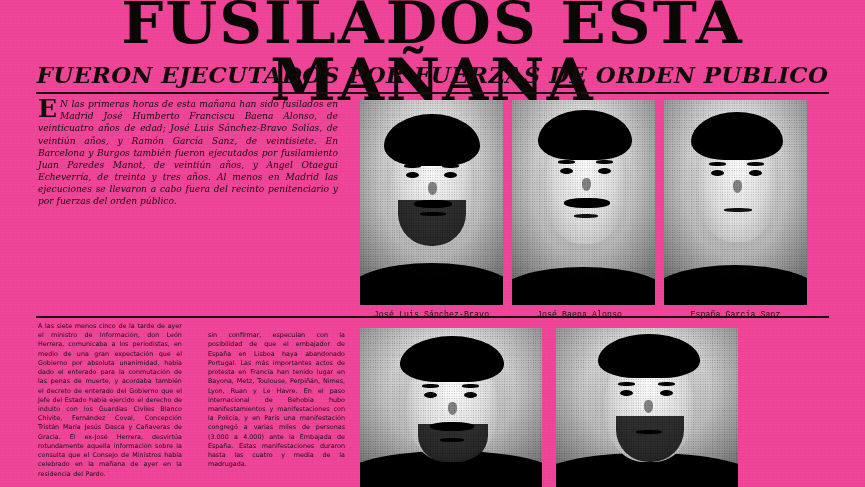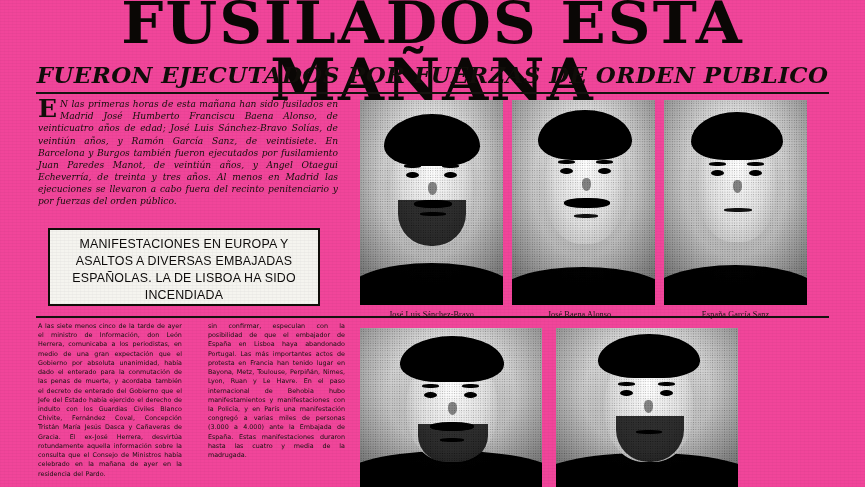--- a/index.html
+++ b/index.html
@@ -124,20 +124,21 @@
     background: #1a1714;
   }
 
   .lower-cols {
     position: absolute;
     left: 38px;
     top: 322px;
     width: 307px;
     display: flex;
     gap: 26px;
+    align-items: center;
   }
   .col {
     width: 148px;
     font-family: "DejaVu Sans", sans-serif;
     font-size: 6.4px;
     line-height: 1.44;
     text-align: justify;
     color: #1a1714;
     word-spacing: 0.5px;
   }
@@ -146,21 +147,21 @@
   
   .photo {
     position: absolute;
     background: #8d8a85;
     overflow: hidden;
     filter: grayscale(1) contrast(1.25);
   }
   .caption {
     position: absolute;
     text-align: center;
-    font-family: Liberation Serif, serif;
+    font-family: Liberation Mono, monospace;
     font-size: 8.2px;
     color: #1b1714;
     letter-spacing: 0.1px;
   }
 
   
   .face {
     position: absolute;
     inset: 0;
     background:
@@ -249,23 +250,20 @@
   <div class="subhead">FUERON EJECUTADOS POR FUERZAS DE ORDEN PUBLICO</div>
 
   <div class="rule-top"></div>
 
   <div class="lead-block">
     <div class="lead-text">
       <span class="dropcap">E</span><span>N las primeras horas de esta mañana han sido fusilados en Madrid José Humberto Franciscu Baena Alonso, de veinticuatro años de edad; José Luis Sánchez-Bravo Solías, de veintiún años, y Ramón García Sanz, de veintisiete. En Barcelona y Burgos también fueron ejecutados por fusilamiento Juan Paredes Manot, de veintiún años, y Angel Otaegui Echeverría, de treinta y tres años. Al menos en Madrid las ejecuciones se llevaron a cabo fuera del recinto penitenciario y por fuerzas del orden público.</span>
     </div>
   </div>
 
-  <div class="box">
-    <div class="box-inner">MANIFESTACIONES EN EUROPA Y ASALTOS A DIVERSAS EMBAJADAS ESPAÑOLAS. LA DE LISBOA HA SIDO INCENDIADA</div>
-  </div>
 
   <div class="rule-mid"></div>
 
   <div class="lower-cols">
     <div class="col">A las siete menos cinco de la tarde de ayer el ministro de Información, don León Herrera, comunicaba a los periodistas, en medio de una gran expectación que el Gobierno por absoluta unanimidad, había dado el enterado para la conmutación de las penas de muerte, y acordaba también el decreto de enterado del Gobierno que el Jefe del Estado había ejercido el derecho de indulto con los Guardias Civiles Blanco Chivite, Fernández Coval, Concepción Tristán María Jesús Dasca y Cañaveras de Gracia. El ex-José Herrera, desvirtúa rotundamente aquella información sobre la consulta que el Consejo de Ministros había celebrado en la mañana de ayer en la residencia del Pardo.</div>
     <div class="col narrow">sin confirmar, especulan con la posibilidad de que el embajador de España en Lisboa haya abandonado Portugal. Las más importantes actos de protesta en Francia han tenido lugar en Bayona, Metz, Toulouse, Perpiñán, Nimes, Lyon, Ruan y Le Havre. En el paso internacional de Behobia hubo manifestamientos y manifestaciones con la Policía, y en París una manifestación congregó a varias miles de personas (3.000 a 4.000) ante la Embajada de España. Estas manifestaciones duraron hasta las cuatro y media de la madrugada.</div>
   </div>
 
   <div class="photo" style="left:360px; top:100px; width:143px; height:205px;">
     <div class="face">

